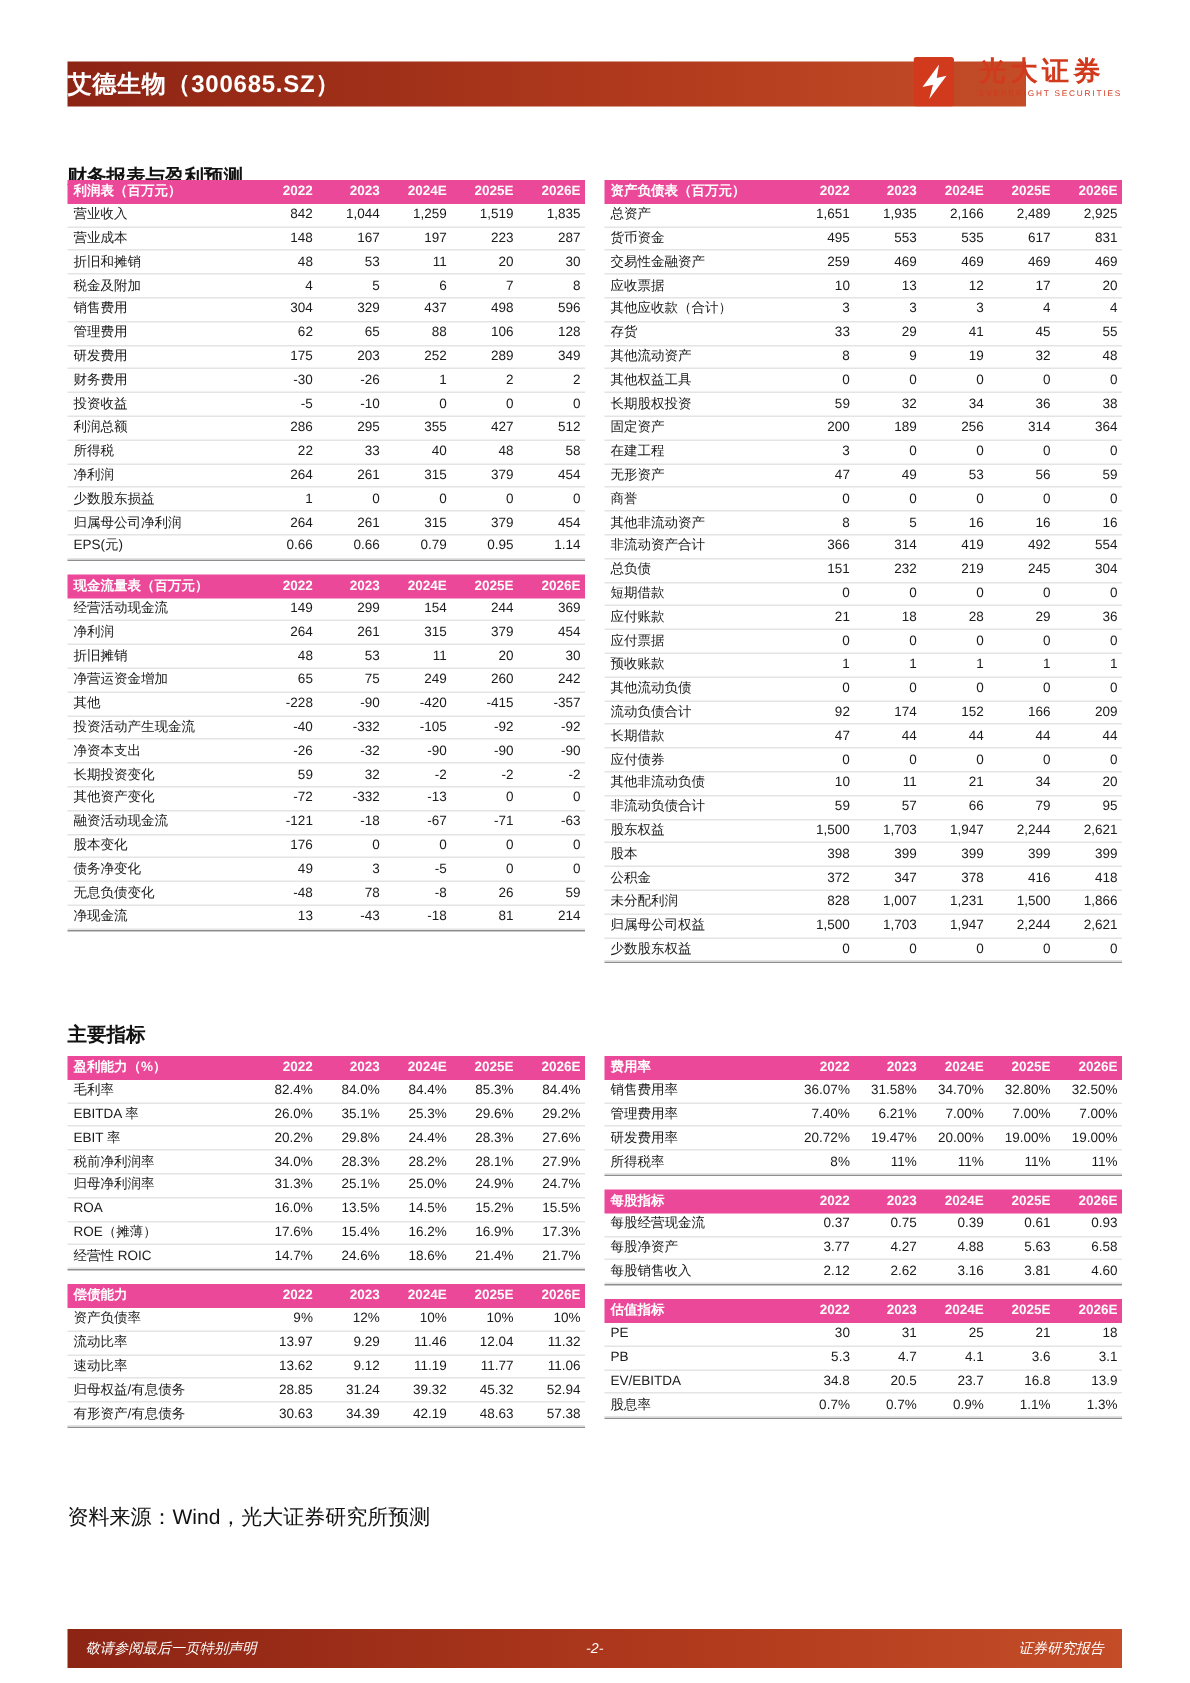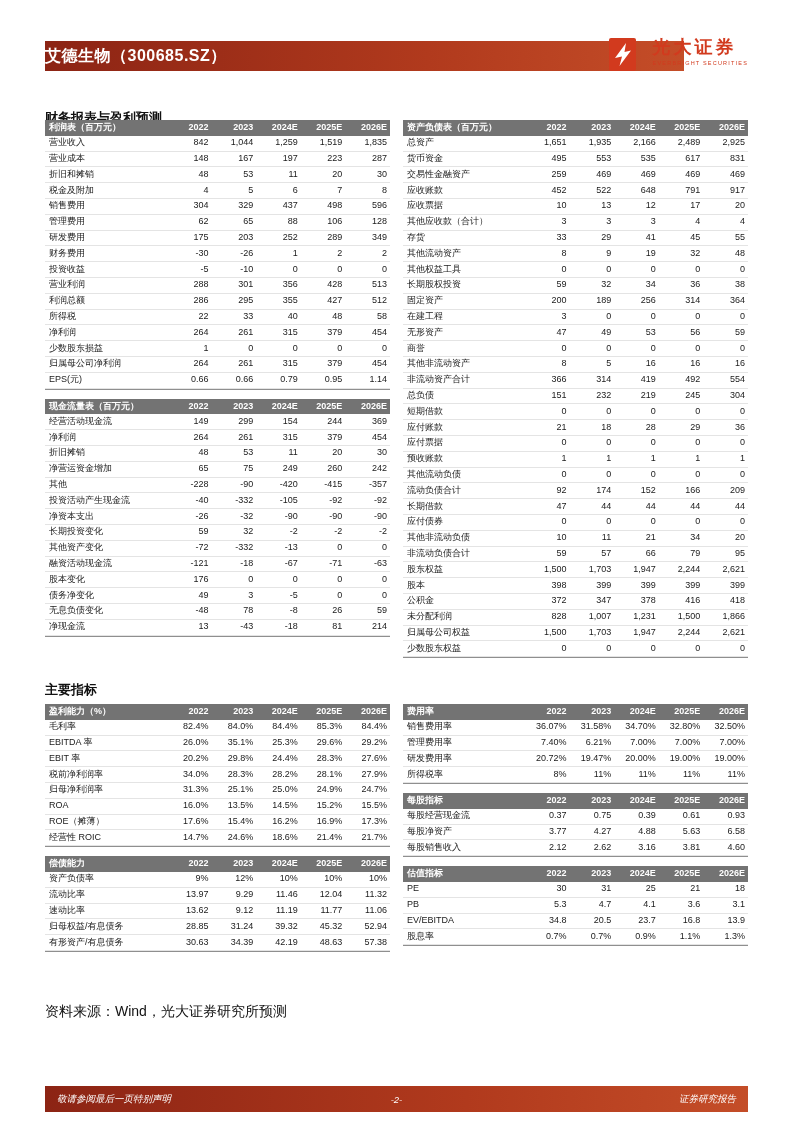--- a/index.html
+++ b/index.html
@@ -44,21 +44,21 @@
   .ftable + .ftable { margin-top: 9px; }
   
   .trow {
     display: flex; align-items: center;
     height: 15.8px; line-height: 15.8px;
     font-size: 9px; color: #1a1a1a;
     border-bottom: 1px solid #e4e4e4;
     white-space: nowrap;
   }
   .trow.thead {
-    background: #737373;
+    background: #ec4899;
     color: #ffffff; font-weight: bold;
     border-bottom: none;
   }
   .trow.bold { font-weight: normal; }
   .tlabel { width: 122px; padding-left: 4px; overflow: hidden; text-align: left; flex: none; }
   .tcell { flex: 1; text-align: right; padding-right: 3px; }
   
   .source-note { position: absolute; left: 45px; top: 1003px; font-size: 14px; color: #111111; }
   
   .report-footer {
@@ -177,28 +177,20 @@
           </div>
           <div class="trow">
             <div class="tlabel">投资收益</div>
             <div class="tcell">-5</div>
             <div class="tcell">-10</div>
             <div class="tcell">0</div>
             <div class="tcell">0</div>
             <div class="tcell">0</div>
           </div>
           <div class="trow bold">
-            <div class="tlabel">营业利润</div>
-            <div class="tcell">288</div>
-            <div class="tcell">301</div>
-            <div class="tcell">356</div>
-            <div class="tcell">428</div>
-            <div class="tcell">513</div>
-          </div>
-          <div class="trow bold">
             <div class="tlabel">利润总额</div>
             <div class="tcell">286</div>
             <div class="tcell">295</div>
             <div class="tcell">355</div>
             <div class="tcell">427</div>
             <div class="tcell">512</div>
           </div>
           <div class="trow">
             <div class="tlabel">所得税</div>
             <div class="tcell">22</div>
@@ -391,28 +383,20 @@
           </div>
           <div class="trow">
             <div class="tlabel">交易性金融资产</div>
             <div class="tcell">259</div>
             <div class="tcell">469</div>
             <div class="tcell">469</div>
             <div class="tcell">469</div>
             <div class="tcell">469</div>
           </div>
           <div class="trow">
-            <div class="tlabel">应收账款</div>
-            <div class="tcell">452</div>
-            <div class="tcell">522</div>
-            <div class="tcell">648</div>
-            <div class="tcell">791</div>
-            <div class="tcell">917</div>
-          </div>
-          <div class="trow">
             <div class="tlabel">应收票据</div>
             <div class="tcell">10</div>
             <div class="tcell">13</div>
             <div class="tcell">12</div>
             <div class="tcell">17</div>
             <div class="tcell">20</div>
           </div>
           <div class="trow">
             <div class="tlabel">其他应收款（合计）</div>
             <div class="tcell">3</div>

